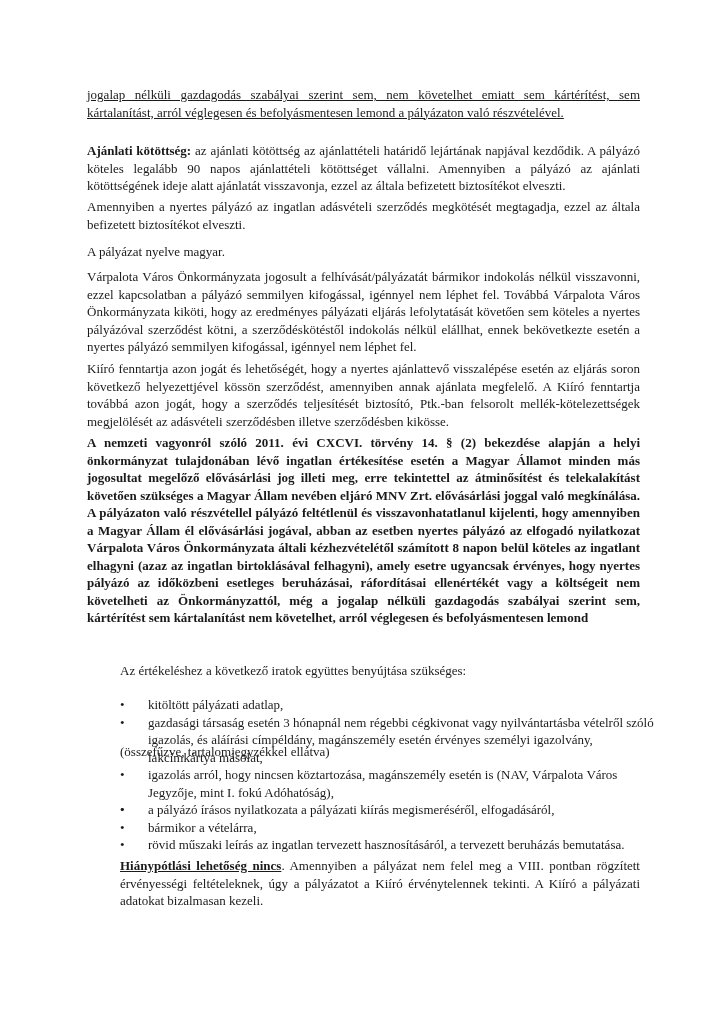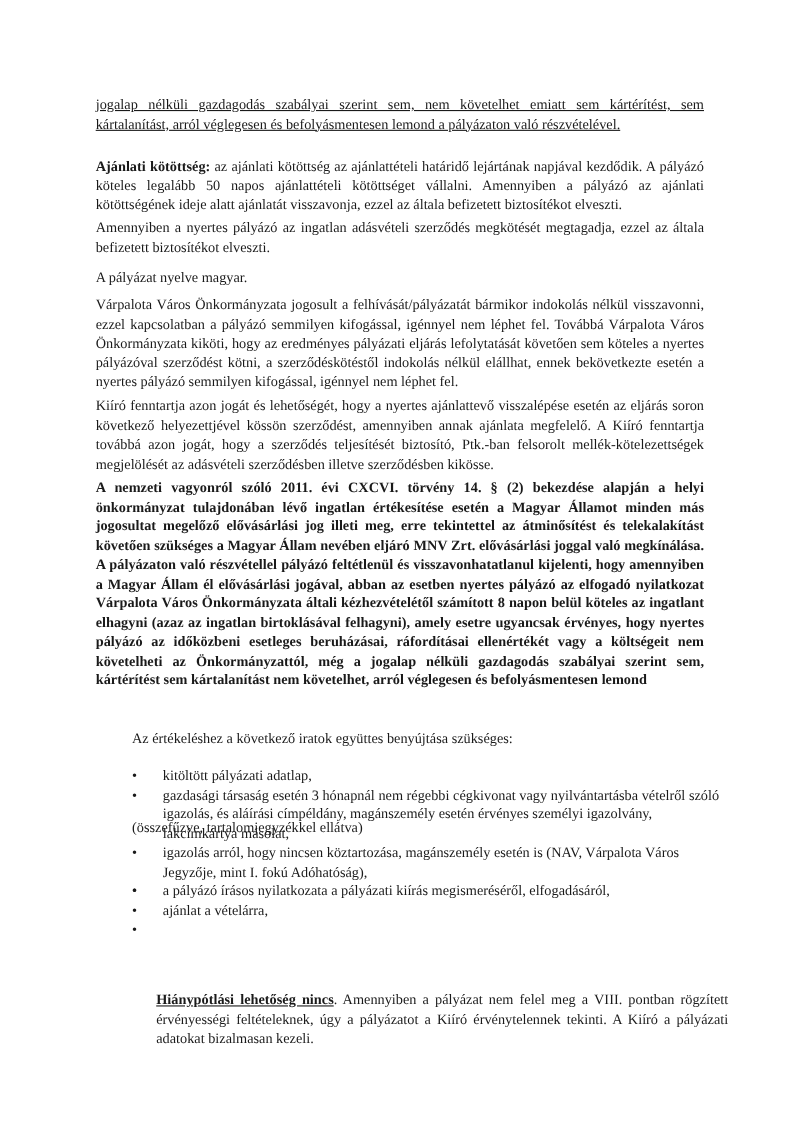--- a/index.html
+++ b/index.html
@@ -22,21 +22,21 @@
   .underline-bold { font-weight: bold; text-decoration: underline; }
   p { margin: 0; }
 </style>
 </head>
 <body>
 
 <div class="page">
 
   <p class="block last-left" style="top:86px;text-decoration:underline;">jogalap nélküli gazdagodás szabályai szerint sem, nem követelhet emiatt sem kártérítést, sem kártalanítást, arról véglegesen és befolyásmentesen lemond a pályázaton való részvételével.</p>
 
-  <p class="block last-left" style="top:142px;"><span class="bold">Ajánlati kötöttség:</span><span> az ajánlati kötöttség az ajánlattételi határidő lejártának napjával kezdődik. A pályázó köteles legalább 50 napos ajánlattételi kötöttséget vállalni. Amennyiben a pályázó az ajánlati kötöttségének ideje alatt ajánlatát visszavonja, ezzel az általa befizetett biztosítékot elveszti.</span></p>
+  <p class="block last-left" style="top:142px;"><span class="bold">Ajánlati kötöttség:</span><span> az ajánlati kötöttség az ajánlattételi határidő lejártának napjával kezdődik. A pályázó köteles legalább 90 napos ajánlattételi kötöttséget vállalni. Amennyiben a pályázó az ajánlati kötöttségének ideje alatt ajánlatát visszavonja, ezzel az általa befizetett biztosítékot elveszti.</span></p>
 
   <p class="block last-left" style="top:198px;">Amennyiben a nyertes pályázó az ingatlan adásvételi szerződés megkötését megtagadja, ezzel az általa befizetett biztosítékot elveszti.</p>
 
   <p class="block last-left" style="top:243px;">A pályázat nyelve magyar.</p>
 
   <p class="block last-left" style="top:268px;">Várpalota Város Önkormányzata jogosult a felhívását/pályázatát bármikor indokolás nélkül visszavonni, ezzel kapcsolatban a pályázó semmilyen kifogással, igénnyel nem léphet fel. Továbbá Várpalota Város Önkormányzata kiköti, hogy az eredményes pályázati eljárás lefolytatását követően sem köteles a nyertes pályázóval szerződést kötni, a szerződéskötéstől indokolás nélkül elállhat, ennek bekövetkezte esetén a nyertes pályázó semmilyen kifogással, igénnyel nem léphet fel.</p>
 
   <p class="block last-left" style="top:360px;">Kiíró fenntartja azon jogát és lehetőségét, hogy a nyertes ajánlattevő visszalépése esetén az eljárás soron következő helyezettjével kössön szerződést, amennyiben annak ajánlata megfelelő. A Kiíró fenntartja továbbá azon jogát, hogy a szerződés teljesítését biztosító, Ptk.-ban felsorolt mellék-kötelezettségek megjelölését az adásvételi szerződésben illetve szerződésben kikösse.</p>
 
   <p class="block bold last-left" style="top:434px;">A nemzeti vagyonról szóló 2011. évi CXCVI. törvény 14. § (2) bekezdése alapján a helyi önkormányzat tulajdonában lévő ingatlan értékesítése esetén a Magyar Államot minden más jogosultat megelőző elővásárlási jog illeti meg, erre tekintettel az átminősítést és telekalakítást követően szükséges a Magyar Állam nevében eljáró MNV Zrt. elővásárlási joggal való megkínálása. A pályázaton való részvétellel pályázó feltétlenül és visszavonhatatlanul kijelenti, hogy amennyiben a Magyar Állam él elővásárlási jogával, abban az esetben nyertes pályázó az elfogadó nyilatkozat Várpalota Város Önkormányzata általi kézhezvételétől számított 8 napon belül köteles az ingatlant elhagyni (azaz az ingatlan birtoklásával felhagyni), amely esetre ugyancsak érvényes, hogy nyertes pályázó az időközbeni esetleges beruházásai, ráfordításai ellenértékét vagy a költségeit nem követelheti az Önkormányzattól, még a jogalap nélküli gazdagodás szabályai szerint sem, kártérítést sem kártalanítást nem követelhet, arról véglegesen és befolyásmentesen lemond</p>
@@ -44,19 +44,19 @@
 
   <p class="indent" style="top:662px;">Az értékeléshez a következő iratok együttes benyújtása szükséges:</p>
   <p class="indent" style="top:701px;margin-top:42px;">(összefűzve, tartalomjegyzékkel ellátva)</p>
 
   <ul class="list" style="top:696px;">
     <li><span class="bullet">•</span><span>kitöltött pályázati adatlap,</span></li>
     <li><span class="bullet">•</span><span>gazdasági társaság esetén 3 hónapnál nem régebbi cégkivonat vagy nyilvántartásba vételről szóló igazolás, és aláírási címpéldány, magánszemély esetén érvényes személyi igazolvány, lakcímkártya másolat,</span></li>
     <li><span class="bullet">•</span><span>igazolás arról, hogy nincsen köztartozása, magánszemély esetén is (NAV, Várpalota Város Jegyzője, mint I. fokú Adóhatóság),</span></li>
     <li><span class="bullet">•</span></li>
     <li><span class="bullet">•</span><span>a pályázó írásos nyilatkozata a pályázati kiírás megismeréséről, elfogadásáról,</span></li>
-    <li><span class="bullet">•</span><span>ajánlat a vételárra,</span></li>
-    <li><span class="bullet">•</span></li>
+    <li><span class="bullet">•</span><span>bármikor a vételárra,</span></li>
+    <li><span class="bullet">•</span><span>rövid műszaki leírás az ingatlan tervezett hasznosításáról, a tervezett beruházás bemutatása.</span></li>
   </ul>
 
-  <p class="block last-left" style="top:900px; left:120px; width:520px;margin-left:22px;"><span class="underline-bold">Hiánypótlási lehetőség nincs</span><span>. Amennyiben a pályázat nem felel meg a VIII. pontban rögzített érvényességi feltételeknek, úgy a pályázatot a Kiíró érvénytelennek tekinti. A Kiíró a pályázati adatokat bizalmasan kezeli.</span></p>
+  <p class="block last-left" style="top:857px; left:120px; width:520px;"><span class="underline-bold">Hiánypótlási lehetőség nincs</span><span>. Amennyiben a pályázat nem felel meg a VIII. pontban rögzített érvényességi feltételeknek, úgy a pályázatot a Kiíró érvénytelennek tekinti. A Kiíró a pályázati adatokat bizalmasan kezeli.</span></p>
 
 </div>
 
 </body></html>

